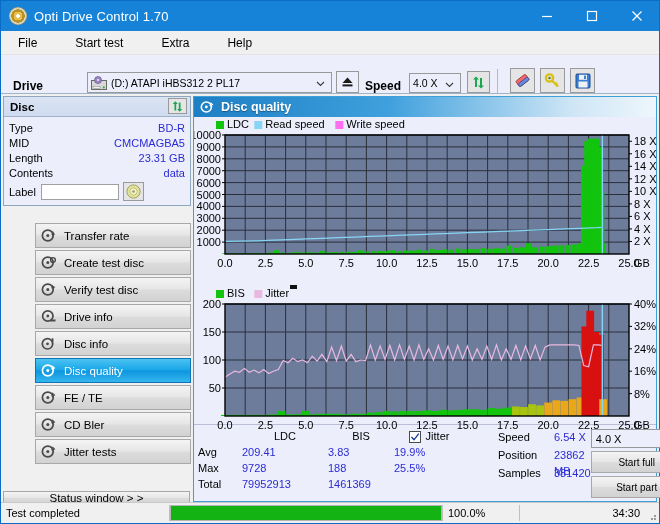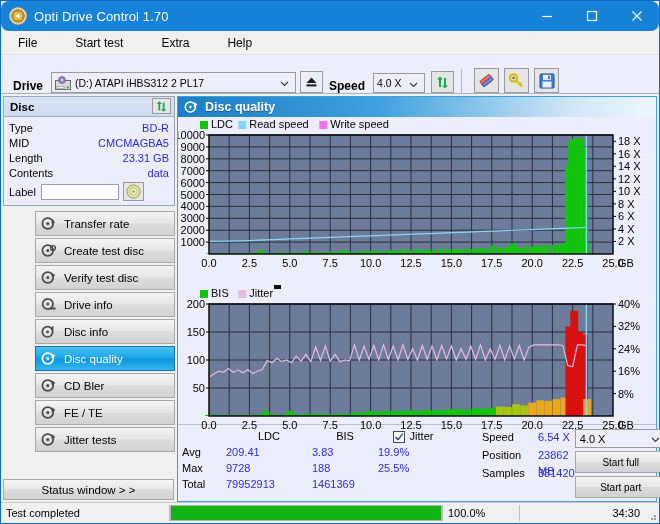--- a/index.html
+++ b/index.html
@@ -14,21 +14,20 @@
     width:660px;height:524px;position:relative;
     border:1px solid #0a6cc4;
     box-sizing:border-box;
     background:#f0f0f0;
     display:flex;flex-direction:column;
   }
   
   .titlebar{
     height:30px;background:#1683d8;display:flex;align-items:center;
     flex:none;
-    border-radius:8px;
   }
   .title-icon{
     width:18px;height:18px;margin-left:8px;margin-right:7px;
     border-radius:50%;
     background:radial-gradient(circle at 50% 50%,#fff 0 14%,#e8c04a 15% 34%,#b9922b 35% 52%,#e0d8b8 53% 78%,#8d7a4a 79% 100%);
     box-shadow:inset 0 0 1px #4a3c10;
     position:relative;flex:none;
   }
   .title-text{color:#fff;font-size:13px;letter-spacing:.1px;}
   .win-btns{margin-left:auto;display:flex;height:30px;}
@@ -41,21 +40,21 @@
   }
   .menu-item{padding:3px 9px;font-size:12px;color:#000;}
   
   .toolbar{
     height:38px;background:#eceefb;display:flex;align-items:flex-end;
     padding:0 6px;flex:none;border-bottom:1px solid #9fb4c8;
   }
   .tb-label{font-size:12px;font-weight:bold;color:#000;margin:0 8px 0 6px;}
   .drive-combo{
     height:21px;flex:0 0 245px;background:#eceefb;border:1px solid #9a9a9a;
-    display:flex;align-items:center;position:relative;box-sizing:border-box;
+    display:flex;align-items:center;position:relative;box-sizing:border-box;margin-left:36px;
   }
   .drive-icon{width:16px;height:14px;margin:0 4px 0 3px;flex:none;position:relative;}
   .drive-text{font-size:10.5px;color:#000;white-space:nowrap;overflow:hidden;}
   .combo-arrow{
     margin-left:auto;margin-right:6px;width:9px;height:9px;flex:none;
   }
   .eject-btn{
     width:23px;height:22px;margin-left:4px;background:#eceefb;border:1px solid #9a9a9a;
     display:flex;align-items:center;justify-content:center;box-sizing:border-box;
   }
@@ -69,21 +68,21 @@
     display:flex;align-items:center;justify-content:center;box-sizing:border-box;
   }
   .tb-sep{width:1px;height:24px;background:#b6b6c8;margin:0 7px;}
   .tb-icon-btn{
     width:25px;height:25px;margin-left:5px;background:#e5e5e5;border:1px solid #9a9a9a;
     display:flex;align-items:center;justify-content:center;box-sizing:border-box;
   }
   
   .body{flex:1;display:flex;min-height:0;background:#f0f0f0;}
   
-  .sidebar{width:174px;flex:none;display:flex;flex-direction:column;padding:2px 0 0 2px;box-sizing:border-box;}
+  .sidebar{width:190px;flex:none;display:flex;flex-direction:column;padding:2px 0 0 2px;box-sizing:border-box;gap:12px;}
   .disc-panel{border:1px solid #8fa8c0;background:#eceefb;box-sizing:border-box;}
   .disc-head{
     height:19px;background:linear-gradient(to bottom,#d9e3f3,#cfdcf0);
     display:flex;align-items:center;border-bottom:1px solid #9fb4c8;position:relative;
   }
   .disc-head-title{font-size:11.5px;font-weight:bold;margin-left:6px;color:#000;}
   .disc-head-btn{
     position:absolute;right:3px;top:1px;width:19px;height:16px;background:#e5e5e5;
     border:1px solid #9a9a9a;display:flex;align-items:center;justify-content:center;box-sizing:border-box;
   }
@@ -382,31 +381,31 @@
           <span class="nav-label">Disc quality</span>
         </div>
         <div class="nav-item">
           <span class="nav-ico">
             <svg width="15" height="15" viewBox="0 0 15 15">
                 <circle cx="6.8" cy="7.5" r="5.4" fill="none" stroke="#4a4a4a" stroke-width="1.7"></circle>
                 <circle cx="6.8" cy="7.5" r="1.5" fill="#4a4a4a"></circle>
                 <path d="M11.2 2.8l2.2 2.2-2.4 1 2 1.6" stroke="#4a4a4a" stroke-width="1.2" fill="none"></path>
               </svg>
           </span>
-          <span class="nav-label">CD Bler</span>
+          <span class="nav-label">FE / TE</span>
         </div>
         <div class="nav-item">
           <span class="nav-ico">
             <svg width="15" height="15" viewBox="0 0 15 15">
                 <circle cx="6.8" cy="7.5" r="5.4" fill="none" stroke="#4a4a4a" stroke-width="1.7"></circle>
                 <circle cx="6.8" cy="7.5" r="1.5" fill="#4a4a4a"></circle>
                 <path d="M11.2 2.8l2.2 2.2-2.4 1 2 1.6" stroke="#4a4a4a" stroke-width="1.2" fill="none"></path>
               </svg>
           </span>
-          <span class="nav-label">FE / TE</span>
+          <span class="nav-label">CD Bler</span>
         </div>
         <div class="nav-item">
           <span class="nav-ico">
             <svg width="15" height="15" viewBox="0 0 15 15">
                 <circle cx="6.8" cy="7.5" r="5.4" fill="none" stroke="#4a4a4a" stroke-width="1.7"></circle>
                 <circle cx="6.8" cy="7.5" r="1.5" fill="#4a4a4a"></circle>
                 <path d="M11.2 2.8l2.2 2.2-2.4 1 2 1.6" stroke="#4a4a4a" stroke-width="1.2" fill="none"></path>
               </svg>
           </span>
           <span class="nav-label">Jitter tests</span>

